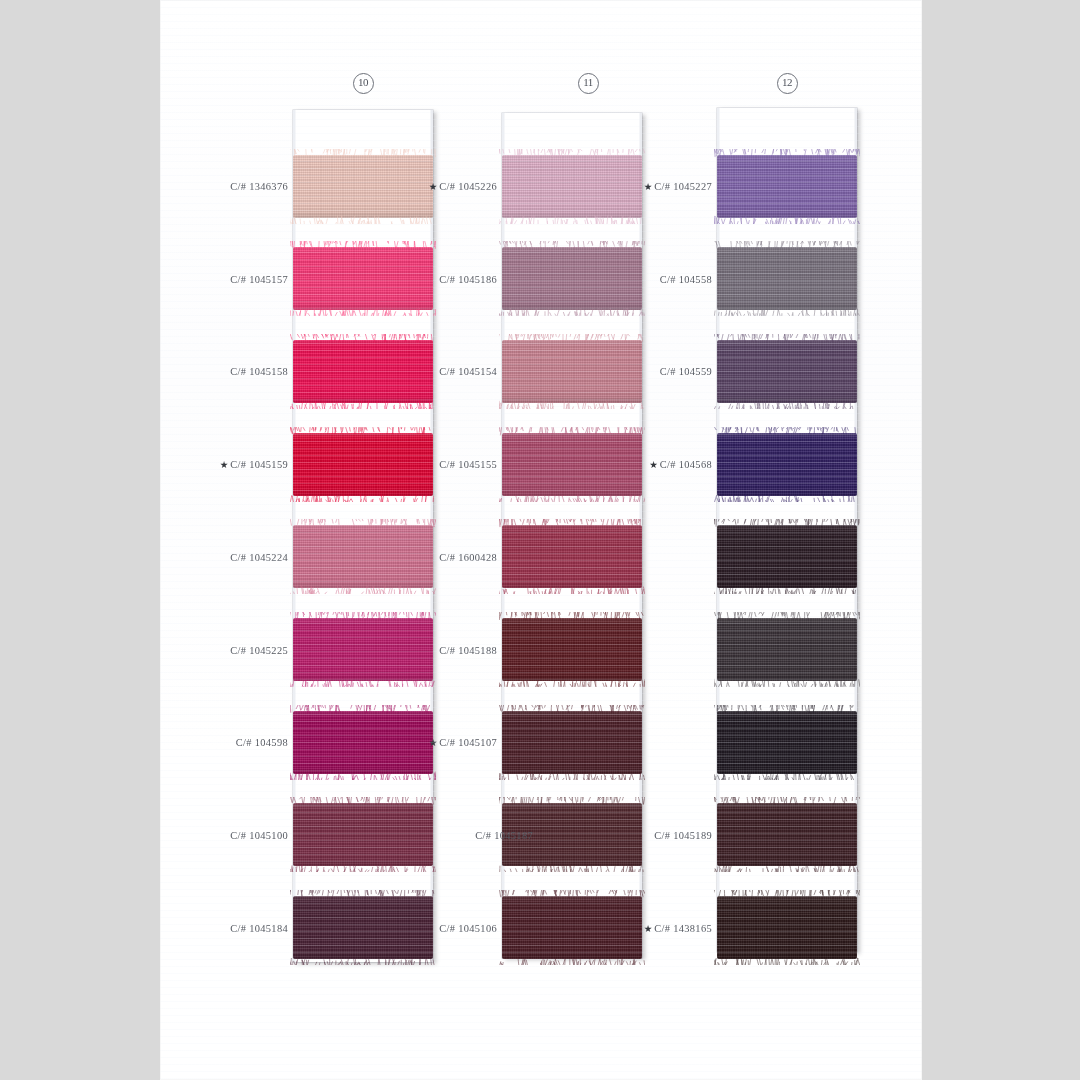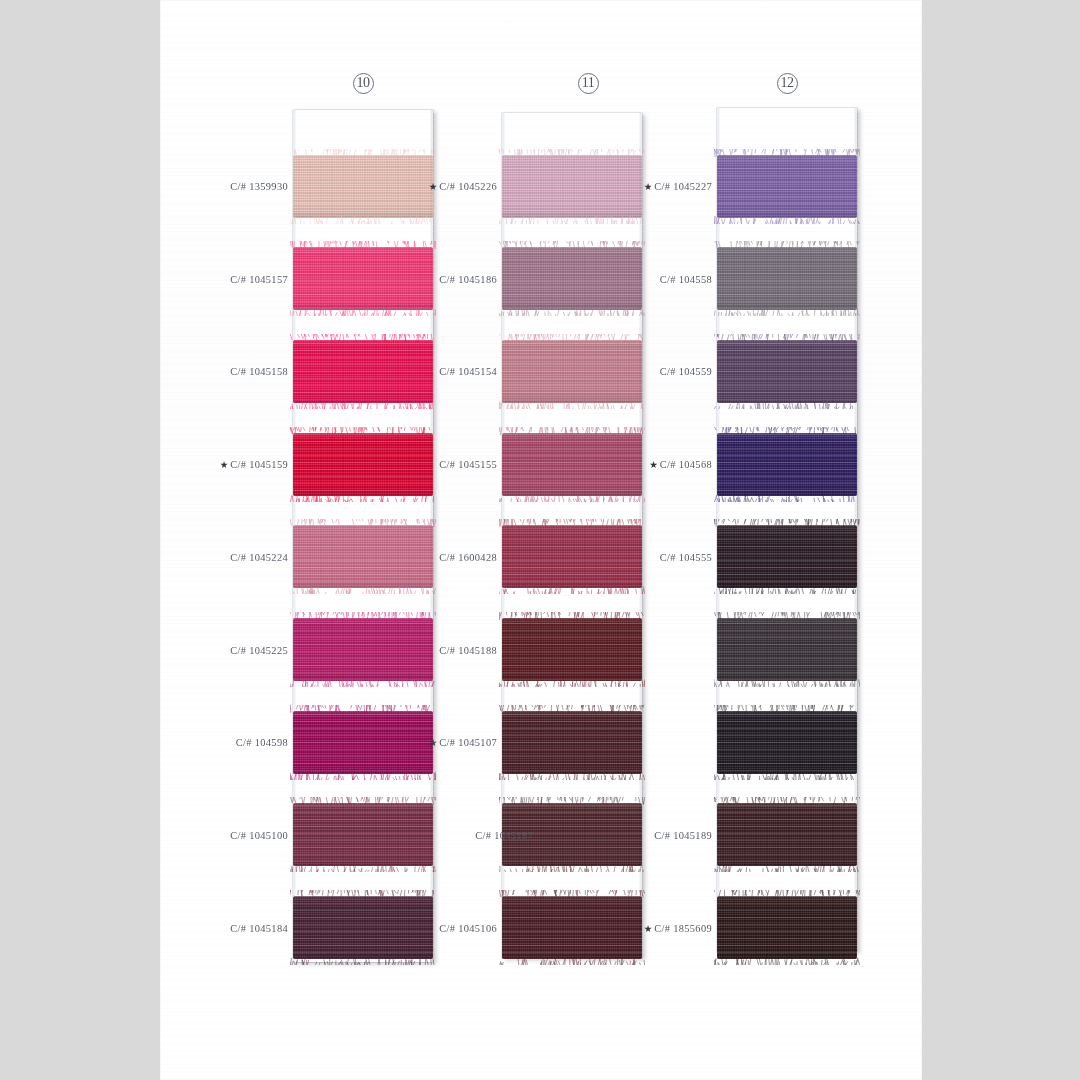--- a/index.html
+++ b/index.html
@@ -22,21 +22,21 @@
     content:"";position:absolute;inset:0;pointer-events:none;
     background:repeating-linear-gradient(180deg,rgba(232,238,246,.30) 0px,rgba(232,238,246,.30) 1px,rgba(255,255,255,0) 1px,rgba(255,255,255,0) 7px);
     opacity:.55;
   }
   .colnum{
     position:absolute;top:73px;width:40px;text-align:center;
     font-size:12.5px;color:#4b4f58;font-family:"Liberation Serif",serif;
   }
   .colnum span{
     display:inline-block;border:1.1px solid #6a6e77;border-radius:50%;
-    width:19px;height:19px;line-height:17px;font-size:14px;letter-spacing:-.5px;
+    width:19px;height:19px;line-height:17px;font-size:11px;letter-spacing:-.5px;
   }
   
   .card{
     position:absolute;background:#ffffff;
     box-shadow:2.5px 2px 4px rgba(60,60,70,.28), 0 0 0 .6px rgba(150,155,165,.38);
   }
   .card::before{
     content:"";position:absolute;inset:0;
     background:linear-gradient(90deg,rgba(215,220,230,.45) 0 2px,rgba(255,255,255,0) 3px,rgba(255,255,255,0) calc(100% - 3px),rgba(205,210,222,.40) calc(100% - 2px) 100%);
     pointer-events:none;
@@ -183,21 +183,21 @@
             <path d="M0.4 0Q0.3 1.1 0.2 2.2M77.0 0Q77.3 2.5 77.6 5.0M68.0 0Q68.6 3.0 69.1 5.9M20.8 0Q21.5 1.7 22.1 3.5M122.3 0Q122.8 1.3 123.3 2.7M57.7 0Q58.1 3.9 58.6 7.9M28.5 0Q27.7 2.3 26.8 4.6M54.1 0Q54.4 1.5 54.8 2.9M23.1 0Q22.4 2.4 21.7 4.8M127.3 0Q127.1 2.9 126.9 5.9M89.4 0Q90.2 3.5 91.0 7.0M89.4 0Q90.3 3.0 91.2 6.1M61.8 0Q62.6 3.4 63.5 6.8M126.8 0Q127.7 2.5 128.6 5.0M135.9 0Q134.9 3.2 133.8 6.4M64.2 0Q64.6 1.2 64.9 2.5M65.5 0Q65.0 3.4 64.5 6.8M30.1 0Q29.5 1.7 28.8 3.4M108.4 0Q107.9 1.9 107.5 3.8M26.2 0Q25.6 1.7 24.9 3.4M91.8 0Q92.2 2.9 92.7 5.8M96.6 0Q97.5 2.1 98.3 4.1M22.0 0Q22.5 3.5 23.0 6.9M118.6 0Q118.5 1.8 118.4 3.6M142.9 0Q142.7 3.7 142.5 7.4M81.2 0Q81.2 2.1 81.3 4.2M77.4 0Q77.9 2.9 78.4 5.7M128.2 0Q129.2 2.8 130.2 5.6M129.4 0Q129.8 2.1 130.2 4.2M130.6 0Q129.4 3.6 128.3 7.3M90.3 0Q91.1 1.7 91.9 3.4M94.3 0Q93.4 3.9 92.5 7.8M33.3 0Q32.8 2.7 32.3 5.4M56.7 0Q57.3 1.2 57.9 2.4M76.6 0Q77.2 2.3 77.9 4.7M11.6 0Q11.7 3.7 11.9 7.5M8.4 0Q8.1 2.5 7.8 5.0M131.8 0Q132.3 1.3 132.9 2.7M101.8 0Q102.7 3.3 103.7 6.6M67.6 0Q67.9 1.5 68.3 3.0M123.6 0Q122.6 1.3 121.6 2.7M0.4 0Q0.2 2.3 0.1 4.6M38.6 0Q38.1 4.1 37.7 8.3M20.3 0Q19.6 2.5 19.0 4.9M90.1 0Q89.1 2.5 88.0 5.1M102.8 0Q103.1 4.0 103.4 7.9M75.2 0Q75.3 4.1 75.4 8.2M57.4 0Q58.2 3.1 59.0 6.2M22.9 0Q23.2 1.2 23.5 2.4M104.3 0Q105.4 1.8 106.5 3.6M60.0 0Q59.1 2.2 58.2 4.5M133.6 0Q133.0 3.4 132.4 6.8M51.0 0Q51.2 4.1 51.3 8.1M11.0 0Q11.6 3.4 12.2 6.8M38.0 0Q38.9 1.4 39.9 2.9M85.5 0Q86.0 1.9 86.4 3.8M90.6 0Q91.5 3.0 92.4 6.0M142.6 0Q143.2 1.8 143.8 3.7M127.3 0Q127.5 3.8 127.7 7.6M42.1 0Q41.8 1.3 41.4 2.7M48.7 0Q47.9 2.0 47.0 4.0M12.6 0Q12.2 1.2 11.8 2.5M125.2 0Q125.3 1.4 125.4 2.8M43.9 0Q43.0 4.1 42.1 8.1M20.1 0Q20.2 1.5 20.3 3.0M114.7 0Q114.6 4.2 114.5 8.4M111.8 0Q111.0 3.1 110.2 6.2" stroke="#4a2236" stroke-width="0.75" fill="none" opacity="0.85"></path>
           </svg>
         </div>
         <div class="fuzz-b">
           <svg width="146" height="9" viewBox="0 0 146 9" style="display: block;">
             <path d="M0.7 9Q1.1 5.5 1.4 2.0M5.8 9Q6.4 6.8 7.0 4.6M98.3 9Q99.2 6.0 100.1 3.0M61.3 9Q61.6 7.9 62.0 6.7M115.3 9Q116.1 6.2 116.9 3.5M53.2 9Q52.1 6.1 51.1 3.2M144.1 9Q143.4 6.1 142.8 3.2M113.3 9Q113.6 8.0 113.9 6.9M102.3 9Q103.4 6.2 104.4 3.4M51.9 9Q51.1 7.2 50.4 5.5M77.3 9Q76.4 4.9 75.5 0.8M138.2 9Q137.1 5.0 136.0 1.0M70.1 9Q69.4 7.4 68.6 5.8M29.3 9Q29.6 7.8 29.9 6.5M25.5 9Q26.1 7.4 26.8 5.8M57.1 9Q57.9 5.3 58.6 1.6M117.8 9Q118.4 6.2 119.0 3.5M70.2 9Q69.7 7.9 69.1 6.8M35.2 9Q34.5 6.2 33.8 3.3M39.7 9Q39.7 5.4 39.6 1.8M121.7 9Q122.0 4.9 122.3 0.8M1.4 9Q0.4 7.1 -0.5 5.1M76.8 9Q77.8 7.5 78.8 6.0M12.3 9Q12.2 6.5 12.1 4.0M96.0 9Q95.7 5.4 95.5 1.7M119.5 9Q119.9 6.3 120.2 3.6M74.1 9Q74.6 7.4 75.1 5.9M107.8 9Q108.6 6.9 109.5 4.8M14.2 9Q13.1 6.5 12.0 4.0M141.4 9Q141.1 5.9 140.7 2.8M6.3 9Q7.1 5.7 7.9 2.3M95.6 9Q95.7 6.7 95.9 4.4M98.8 9Q99.0 5.8 99.2 2.7M122.2 9Q121.3 7.0 120.4 4.9M38.3 9Q37.7 7.1 37.1 5.2M105.0 9Q105.1 7.5 105.2 5.9M67.3 9Q68.2 8.0 69.1 6.9M129.5 9Q130.1 6.1 130.6 3.2M58.7 9Q57.9 8.0 57.2 6.9M104.2 9Q103.2 4.8 102.2 0.6M47.6 9Q48.6 7.9 49.6 6.8M17.4 9Q18.1 6.3 18.8 3.6M74.3 9Q75.3 6.6 76.3 4.3M5.2 9Q4.4 7.0 3.6 4.9M2.7 9Q2.8 7.2 2.9 5.5M116.4 9Q115.7 5.3 115.0 1.6M123.5 9Q124.0 7.0 124.6 5.0M135.3 9Q135.5 6.0 135.7 3.1M16.8 9Q16.7 6.3 16.6 3.6M45.8 9Q45.9 6.7 45.9 4.5M80.0 9Q79.3 5.9 78.5 2.9M35.3 9Q34.8 7.5 34.3 6.0M90.0 9Q89.5 6.0 89.1 3.0M88.1 9Q88.4 6.1 88.7 3.1M121.6 9Q121.6 6.3 121.6 3.6M130.1 9Q130.3 7.8 130.5 6.5M111.2 9Q111.2 6.3 111.3 3.6M64.6 9Q65.2 7.7 65.8 6.4M48.7 9Q49.8 7.3 50.9 5.7M13.3 9Q14.1 6.0 15.0 3.0M129.9 9Q129.7 5.1 129.6 1.2M65.9 9Q65.6 5.2 65.2 1.3M13.8 9Q12.8 6.0 11.9 3.0M41.0 9Q41.8 7.1 42.7 5.3M66.7 9Q67.4 7.8 68.1 6.7M56.0 9Q56.1 7.1 56.2 5.1M64.7 9Q64.1 5.7 63.5 2.4" stroke="#4a2236" stroke-width="0.75" fill="none" opacity="0.85"></path>
           </svg>
         </div>
       </div>
     </div>
-    <div class="lbl" style="top: 186px; left: 0px; width: 128px;"><span>C/# 1359930</span></div>
+    <div class="lbl" style="top: 186px; left: 0px; width: 128px;"><span>C/# 1346376</span></div>
     <div class="lbl" style="top: 278.7px; left: 0px; width: 128px;"><span>C/# 1045157</span></div>
     <div class="lbl" style="top: 371.4px; left: 0px; width: 128px;"><span>C/# 1045158</span></div>
     <div class="lbl" style="top: 464.1px; left: 0px; width: 128px;"><span class="star">★</span><span>C/# 1045159</span></div>
     <div class="lbl" style="top: 556.8px; left: 0px; width: 128px;"><span>C/# 1045224</span></div>
     <div class="lbl" style="top: 649.5px; left: 0px; width: 128px;"><span>C/# 1045225</span></div>
     <div class="lbl" style="top: 742.2px; left: 0px; width: 128px;"><span>C/# 104598</span></div>
     <div class="lbl" style="top: 834.9px; left: 0px; width: 128px;"><span>C/# 1045100</span></div>
     <div class="lbl" style="top: 927.6px; left: 0px; width: 128px;"><span>C/# 1045184</span></div>
     <div class="colnum" style="left: 408px;"><span>11</span></div>
     <div class="card" style="left: 342px; top: 113px; width: 140px; height: 845px;">
@@ -445,16 +445,15 @@
           <svg width="146" height="9" viewBox="0 0 146 9" style="display: block;">
             <path d="M0.9 9Q1.5 5.5 2.2 2.1M47.6 9Q48.1 7.7 48.6 6.4M5.3 9Q4.9 8.0 4.6 6.9M142.3 9Q143.2 5.5 144.0 2.0M75.8 9Q76.9 6.4 77.9 3.9M109.6 9Q110.4 7.7 111.3 6.3M101.7 9Q102.3 7.3 103.0 5.7M9.9 9Q10.4 7.5 10.9 6.0M23.9 9Q23.8 6.0 23.7 2.9M131.7 9Q130.8 5.9 129.9 2.7M44.6 9Q43.6 5.3 42.6 1.5M52.2 9Q52.1 5.3 51.9 1.5M87.8 9Q86.9 6.7 86.1 4.3M124.0 9Q124.3 7.2 124.6 5.5M81.4 9Q80.5 7.8 79.5 6.5M98.9 9Q99.3 5.3 99.7 1.6M130.8 9Q130.0 7.1 129.1 5.1M137.6 9Q137.8 7.6 138.0 6.1M28.8 9Q29.1 6.2 29.5 3.5M88.3 9Q88.0 6.5 87.8 4.1M140.8 9Q140.7 6.5 140.7 4.0M55.4 9Q55.1 5.5 54.9 2.0M126.5 9Q127.6 6.4 128.7 3.7M71.8 9Q71.2 6.2 70.7 3.5M35.7 9Q36.4 4.8 37.0 0.6M111.8 9Q111.5 5.4 111.2 1.9M46.7 9Q45.8 4.8 44.9 0.7M4.4 9Q4.0 7.5 3.7 6.0M11.3 9Q12.3 7.3 13.3 5.5M97.2 9Q97.5 6.1 97.8 3.2M91.6 9Q92.4 5.9 93.3 2.8M24.5 9Q23.4 5.4 22.3 1.8M95.5 9Q95.0 6.1 94.6 3.1M28.1 9Q27.9 6.1 27.7 3.3M0.7 9Q1.2 6.1 1.8 3.1M129.6 9Q129.2 5.9 128.8 2.8M56.7 9Q57.4 5.3 58.1 1.6M28.1 9Q27.6 5.4 27.2 1.7M92.6 9Q92.4 8.0 92.1 7.0M141.3 9Q142.2 6.5 143.1 4.0M102.0 9Q101.5 6.9 101.1 4.8M50.9 9Q51.4 6.1 51.9 3.2M62.7 9Q62.8 5.5 63.0 2.0M34.4 9Q34.3 6.6 34.2 4.2M22.9 9Q22.9 5.0 23.0 1.1M145.7 9Q144.5 5.4 143.4 1.8M114.6 9Q113.5 5.7 112.5 2.4M123.1 9Q123.1 8.0 123.0 6.9M30.9 9Q31.2 7.6 31.5 6.3M104.0 9Q103.3 7.6 102.7 6.2M65.3 9Q65.4 7.4 65.5 5.7M2.0 9Q1.0 6.2 -0.1 3.5M9.0 9Q8.2 5.2 7.5 1.4M22.5 9Q23.5 5.2 24.5 1.5M31.3 9Q31.9 5.8 32.4 2.5M99.6 9Q100.2 5.7 100.9 2.5M113.1 9Q113.1 7.0 113.1 5.1M59.4 9Q58.8 6.0 58.2 3.1M63.5 9Q64.2 5.2 65.0 1.5M72.1 9Q72.7 5.1 73.3 1.2M107.4 9Q107.7 6.5 108.1 4.0M96.7 9Q97.6 7.5 98.4 6.0M82.9 9Q83.1 7.2 83.3 5.5M61.1 9Q61.3 4.8 61.4 0.6M131.6 9Q132.7 7.2 133.8 5.4M11.6 9Q12.0 5.6 12.4 2.1M76.9 9Q77.5 5.7 78.1 2.3" stroke="#2e1a1b" stroke-width="0.75" fill="none" opacity="0.85"></path>
           </svg>
         </div>
       </div>
     </div>
     <div class="lbl" style="top: 186px; left: 0px; width: 552px;"><span class="star">★</span><span>C/# 1045227</span></div>
     <div class="lbl" style="top: 278.7px; left: 0px; width: 552px;"><span>C/# 104558</span></div>
     <div class="lbl" style="top: 371.4px; left: 0px; width: 552px;"><span>C/# 104559</span></div>
     <div class="lbl" style="top: 464.1px; left: 0px; width: 552px;"><span class="star">★</span><span>C/# 104568</span></div>
-    <div class="lbl" style="top: 556.8px; left: 0px; width: 552px;"><span>C/# 104555</span></div>
     <div class="lbl" style="top: 834.9px; left: 0px; width: 552px;"><span>C/# 1045189</span></div>
-    <div class="lbl" style="top: 927.6px; left: 0px; width: 552px;"><span class="star">★</span><span>C/# 1855609</span></div>
+    <div class="lbl" style="top: 927.6px; left: 0px; width: 552px;"><span class="star">★</span><span>C/# 1438165</span></div>
   </div>
 
 </body></html>

